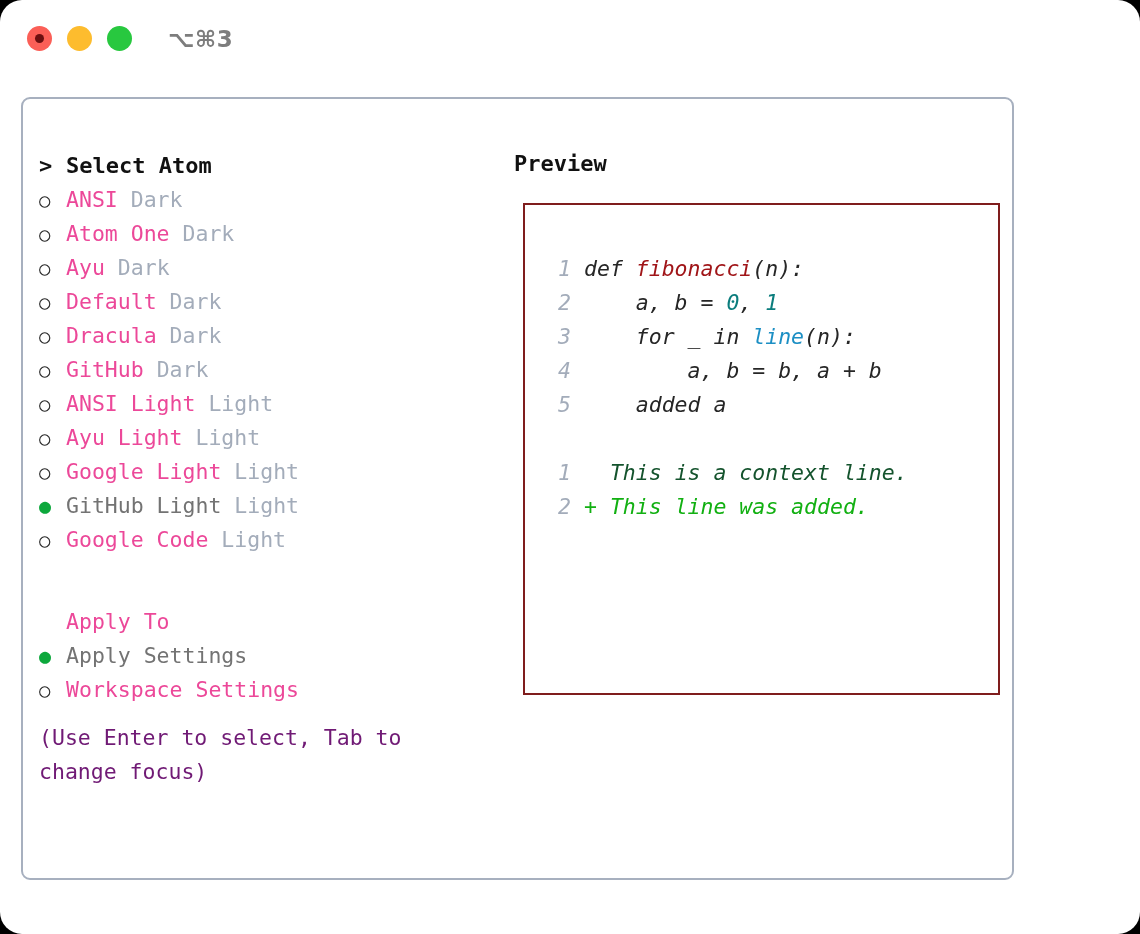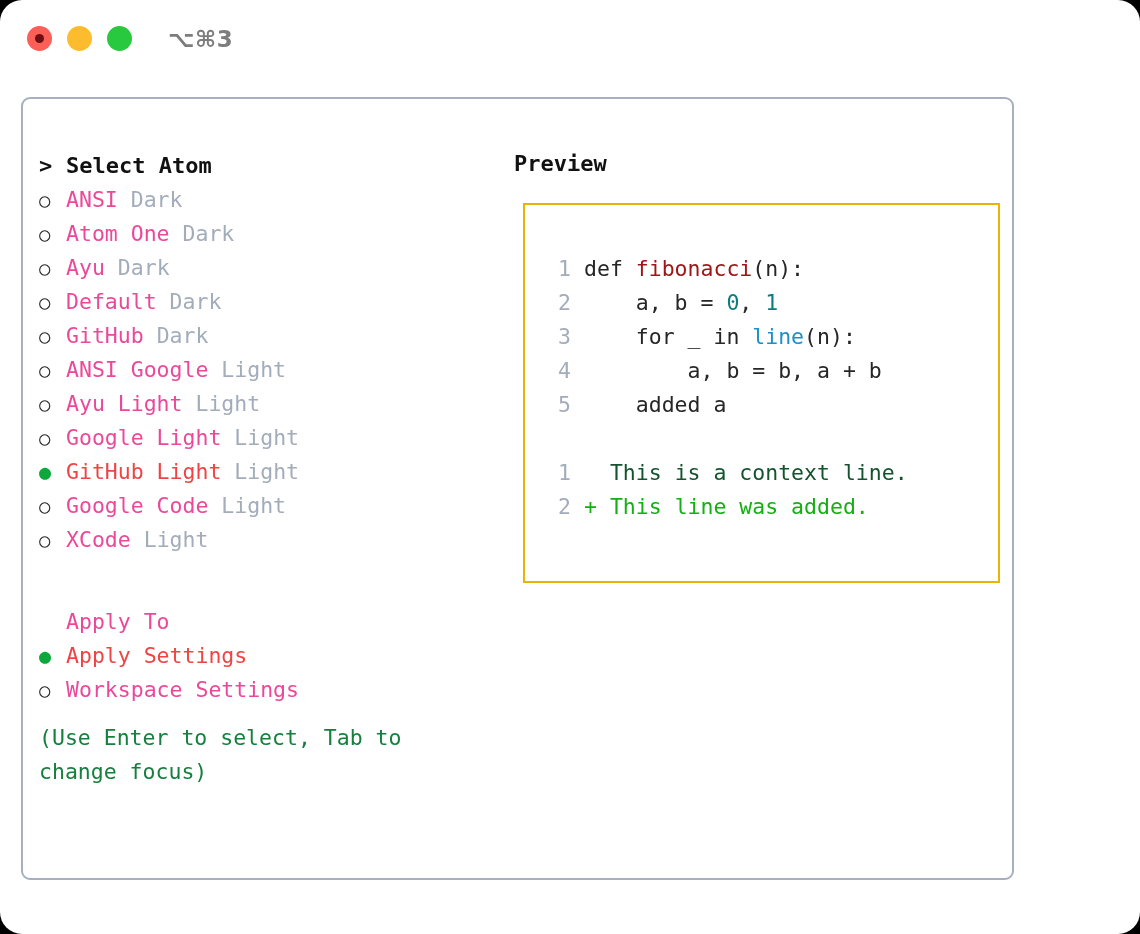--- a/index.html
+++ b/index.html
@@ -97,51 +97,52 @@
     font-weight: 700;
     color: #111111;
     white-space: nowrap;
   }
   .hdr .marker {
     display: inline-block;
     width: 27px;
     text-align: left;
   }
   .name { color: #ec4899; }
-  .name.selected { color: #ef4444; }
+  .name.selected { color: #737373; }
   .variant { color: #a3acba; }
   .spacer-md { height: 48px; }
   .hint {
     margin-top: 14px;
     font-size: 21.5px;
     line-height: 34px;
-    color: #15803d;
+    color: #701a75;
     width: 420px;
     word-spacing: 0px;
   }
 
   
   #right-col {
     position: absolute;
     left: 479px; top: 48px;
     width: 500px;
     margin-left: 12px;
   }
   #preview-title {
     font-size: 22px;
     font-weight: 700;
     color: #111111;
     line-height: 34px;
   }
   #code-box {
     position: absolute;
     left: 9px; top: 56px;
-    width: 477px; height: 380px;
-    border: 2px solid #eab308;
+    width: 477px; height: 492px;
+    border: 2px solid #7f1d1d;
     background: #ffffff;
+    font-style: italic;
   }
   #code-inner {
     position: absolute;
     left: 16px; top: 47px;
     right: 6px;
   }
   .cline {
     font-size: 21.5px;
     line-height: 34px;
     white-space: pre;
@@ -180,27 +181,27 @@
 
       <div class="hdr">
         <span class="marker">&gt;</span><span>Select Atom</span>
       </div>
 
       <div id="theme-items">
           <div class="row"><span class="marker dot-hollow">○</span><span class="name">ANSI</span> <span class="variant">Dark</span></div>
           <div class="row"><span class="marker dot-hollow">○</span><span class="name">Atom One</span> <span class="variant">Dark</span></div>
           <div class="row"><span class="marker dot-hollow">○</span><span class="name">Ayu</span> <span class="variant">Dark</span></div>
           <div class="row"><span class="marker dot-hollow">○</span><span class="name">Default</span> <span class="variant">Dark</span></div>
+          <div class="row"><span class="marker dot-hollow">○</span><span class="name">Dracula</span> <span class="variant">Dark</span></div>
           <div class="row"><span class="marker dot-hollow">○</span><span class="name">GitHub</span> <span class="variant">Dark</span></div>
-          <div class="row"><span class="marker dot-hollow">○</span><span class="name">ANSI Google</span> <span class="variant">Light</span></div>
+          <div class="row"><span class="marker dot-hollow">○</span><span class="name">ANSI Light</span> <span class="variant">Light</span></div>
           <div class="row"><span class="marker dot-hollow">○</span><span class="name">Ayu Light</span> <span class="variant">Light</span></div>
           <div class="row"><span class="marker dot-hollow">○</span><span class="name">Google Light</span> <span class="variant">Light</span></div>
           <div class="row"><span class="marker dot-filled">●</span><span class="name selected">GitHub Light</span> <span class="variant">Light</span></div>
           <div class="row"><span class="marker dot-hollow">○</span><span class="name">Google Code</span> <span class="variant">Light</span></div>
-          <div class="row"><span class="marker dot-hollow">○</span><span class="name">XCode</span> <span class="variant">Light</span></div>
         </div>
 
       <div class="spacer-md"></div>
 
       <div class="row">
         <span class="marker blank">○</span><span class="name">Apply To</span>
       </div>
 
       <div id="apply-items">
           <div class="row"><span class="marker dot-filled">●</span><span class="name selected">Apply Settings</span></div>

